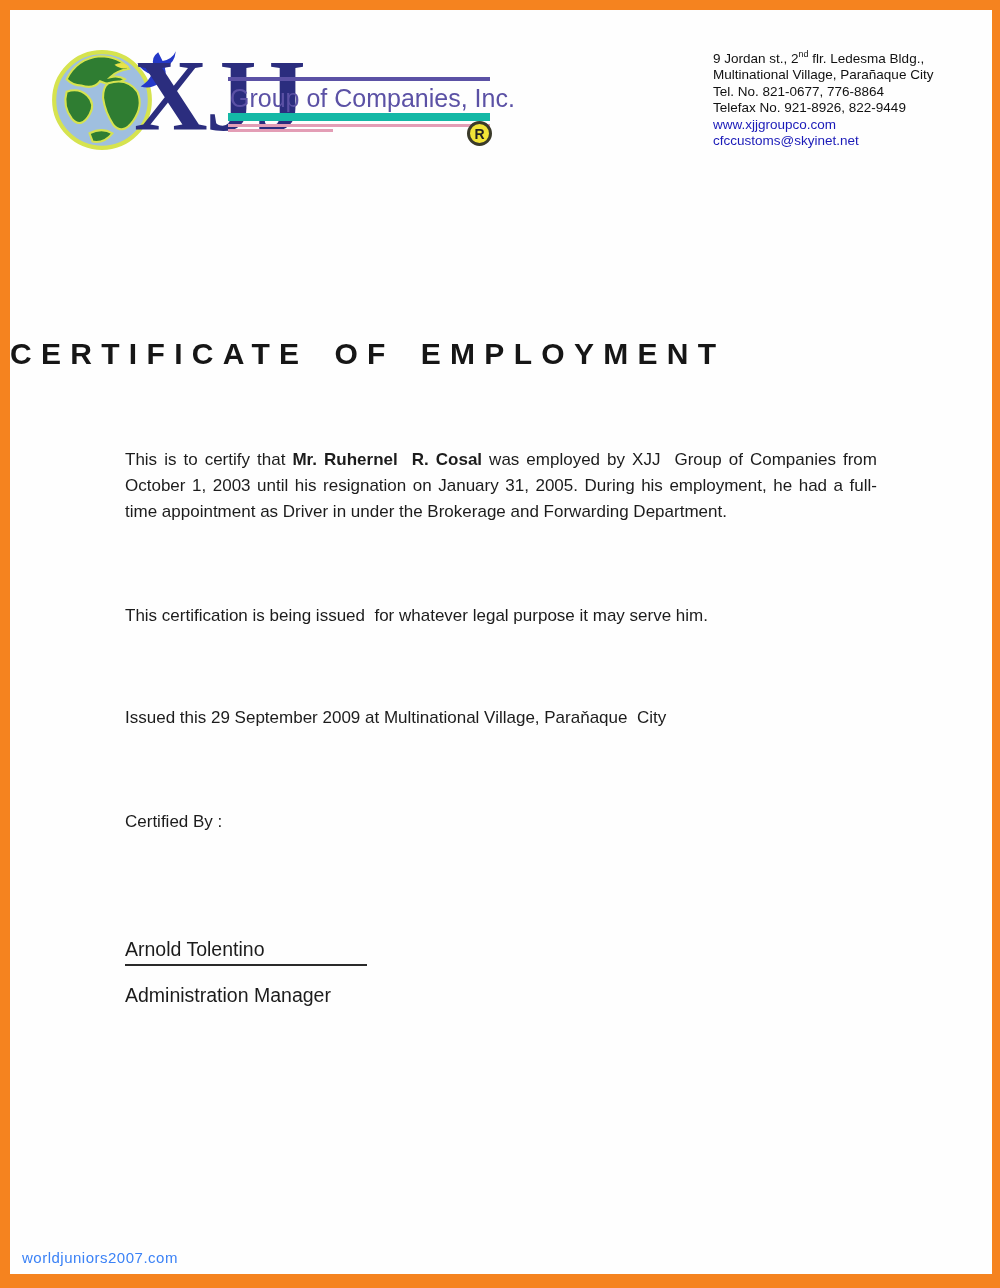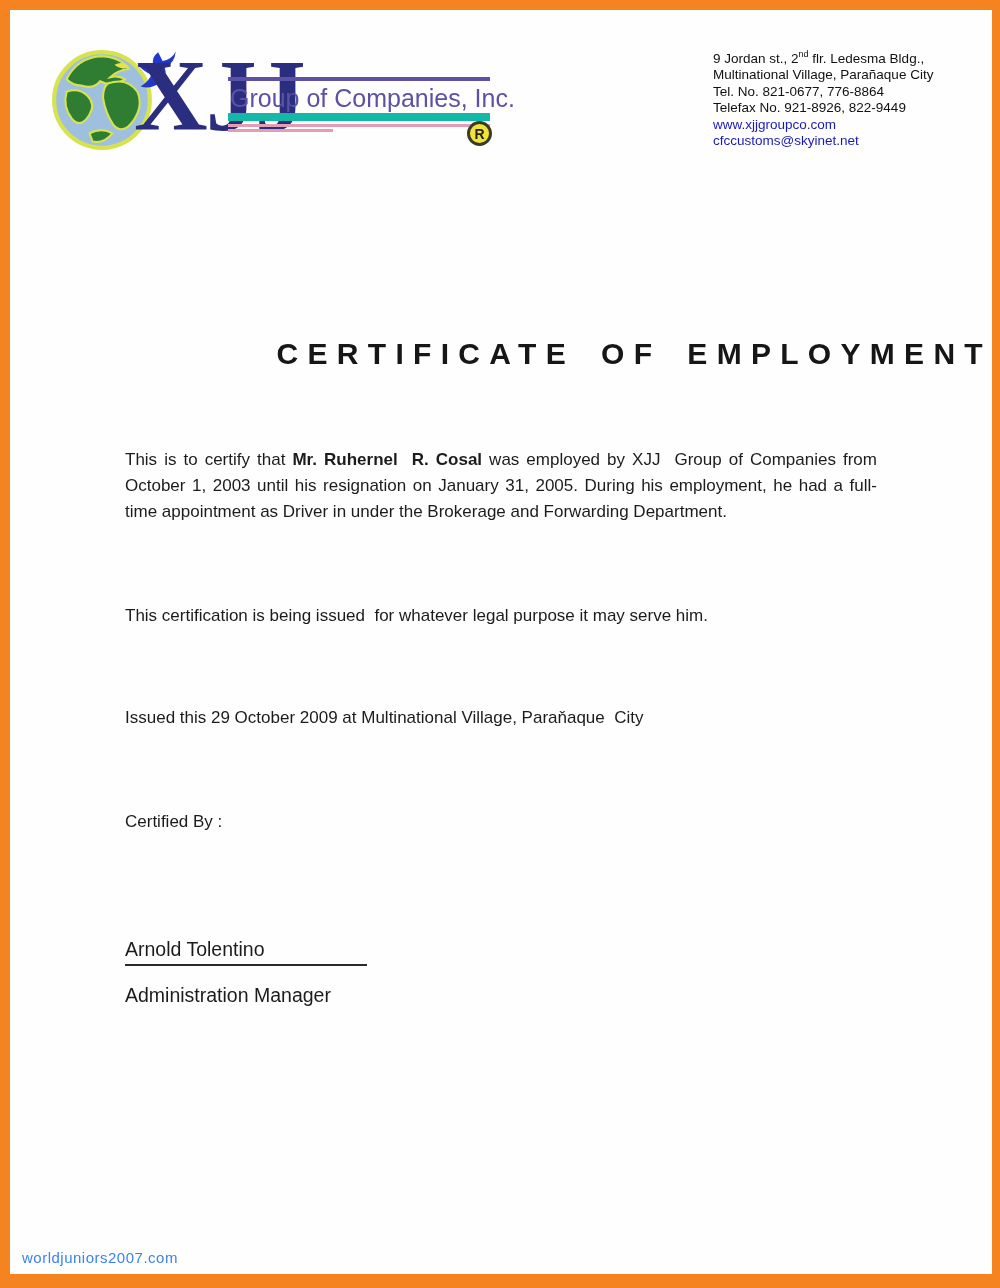--- a/index.html
+++ b/index.html
@@ -59,21 +59,21 @@
     font-size: 13.5px; line-height: 16.5px; color: #111;
     white-space: nowrap;
   }
   .address sup { font-size: 9px; }
   .address a {
     color: #1A1AB8; cursor: pointer;
   }
   
   .doc-title {
     position: absolute; left: 0; top: 327px; width: 982px;
-    text-align: right;
+    text-align: left;
     font-size: 30px; font-weight: bold; color: #161616;
     letter-spacing: 0.31em; word-spacing: 0.28em;
     white-space: pre;
   }
   .body-text {
     position: absolute; left: 115px; width: 752px;
     font-size: 17px; line-height: 25.8px; color: #1c1c1c;
     text-align: justify;
     white-space: pre-wrap;
   }
@@ -136,21 +136,21 @@
     <div><a>www.xjjgroupco.com</a></div>
     <div><a>cfccustoms@skyinet.net</a></div>
   </div>
 
   <div class="doc-title">CERTIFICATE OF EMPLOYMENT</div>
 
   <div class="body-text p1"><span>This is to certify that </span><span class="bold-name">Mr. Ruhernel  R. Cosal</span><span> was employed by XJJ  Group of Companies from October 1, 2003 until his resignation on January 31, 2005. During his employment, he had a full-time appointment as Driver in under the Brokerage and Forwarding Department.</span></div>
 
   <div class="body-text p2">This certification is being issued  for whatever legal purpose it may serve him.</div>
 
-  <div class="body-text issued">Issued this 29 October 2009 at Multinational Village, Paraňaque  City</div>
+  <div class="body-text issued">Issued this 29 September 2009 at Multinational Village, Paraňaque  City</div>
 
   <div class="body-text certified">Certified By :</div>
 
   <div class="signature">
     <div class="sig-name">Arnold Tolentino</div>
     <div class="sig-title">Administration Manager</div>
   </div>
 
   <div class="watermark">worldjuniors2007.com</div>
 

